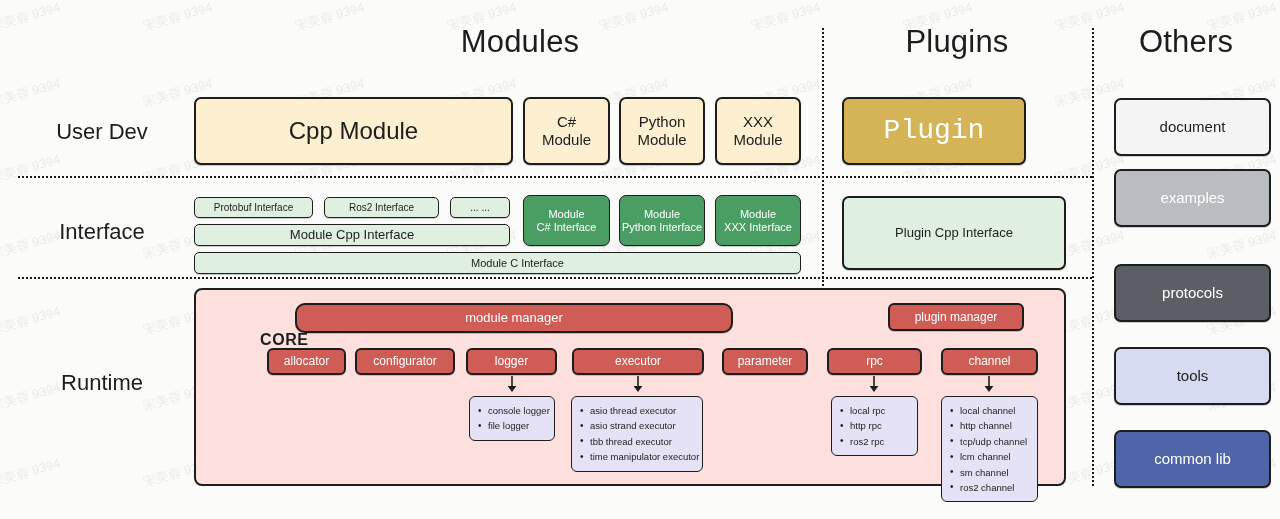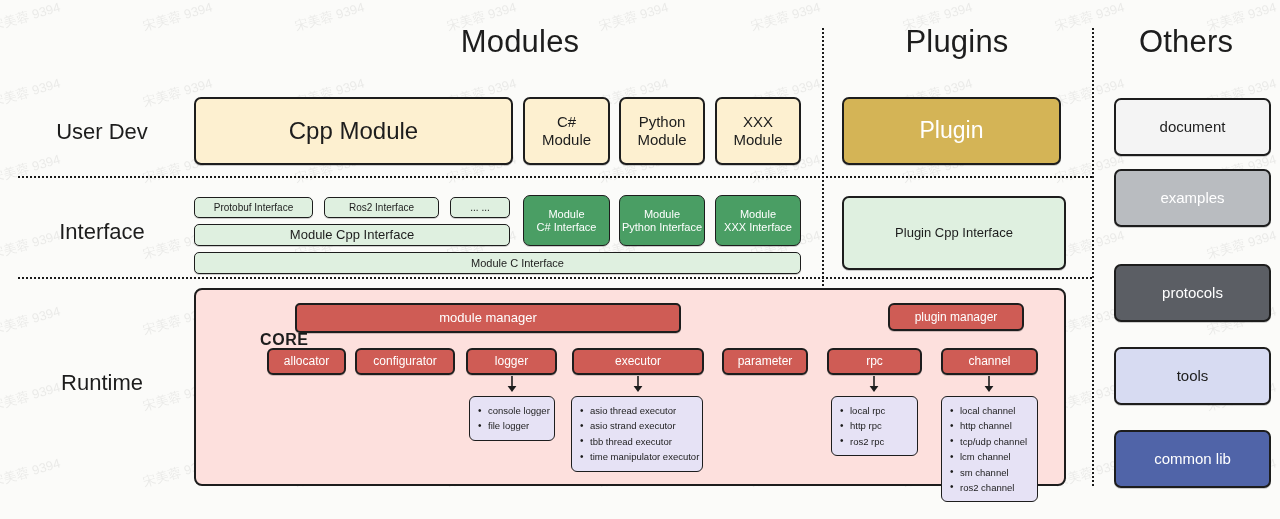--- a/index.html
+++ b/index.html
@@ -183,21 +183,21 @@
   <div class="row-label" style="top:219px;">Interface</div>
   <div class="row-label" style="top:370px;">Runtime</div>
 
   <div class="box cream" style="left:194px; top:97px; width:319px; height:68px; font-size:24px;">Cpp Module</div>
   <div class="box cream" style="left:523px; top:97px; width:87px; height:68px; font-size:15px;">C#
 Module</div>
   <div class="box cream" style="left:619px; top:97px; width:86px; height:68px; font-size:15px;">Python
 Module</div>
   <div class="box cream" style="left:715px; top:97px; width:86px; height:68px; font-size:15px;">XXX
 Module</div>
-  <div class="box gold" style="left:842px; top:97px; width:219px; height:68px; font-size:23px;">Plugin</div>
+  <div class="box gold" style="left:842px; top:97px; width:184px; height:68px; font-size:28px;font-family:Liberation Mono, monospace;">Plugin</div>
 
   <div class="box lgreen" style="left:194px; top:197px; width:119px; height:21px; font-size:10px; border-width:1.6px; border-radius:5px;">Protobuf Interface</div>
   <div class="box lgreen" style="left:324px; top:197px; width:115px; height:21px; font-size:10px; border-width:1.6px; border-radius:5px;">Ros2 Interface</div>
   <div class="box lgreen" style="left:450px; top:197px; width:60px; height:21px; font-size:10px; border-width:1.6px; border-radius:5px;">... ...</div>
 
   <div class="box lgreen" style="left:194px; top:224px; width:316px; height:22px; font-size:13px; border-width:1.6px; border-radius:5px;">Module Cpp Interface</div>
 
   <div class="box lgreen" style="left:194px; top:252px; width:607px; height:22px; font-size:11px; border-width:1.6px; border-radius:5px;padding-left:40px;">Module C Interface</div>
 
   <div class="box dgreen" style="left:523px; top:195px; width:87px; height:51px; font-size:11px; border-width:1.6px;">Module
@@ -206,21 +206,21 @@
 Python Interface</div>
   <div class="box dgreen" style="left:715px; top:195px; width:86px; height:51px; font-size:11px; border-width:1.6px;">Module
 XXX Interface</div>
 
   <div class="box lgreen" style="left:842px; top:196px; width:224px; height:74px; font-size:13px;">Plugin Cpp Interface</div>
 
   <div id="runtime-panel" style="left:194px; top:288px; width:872px; height:198px;"></div>
 
   <div id="core-label" style="left:212px; top:331px;margin-left:48px;">CORE</div>
 
-  <div class="box red" style="left:295px; top:303px; width:386px; height:30px; font-size:13px; border-radius:5px;">module manager</div>
+  <div class="box red" style="left:295px; top:303px; width:438px; height:30px; font-size:13px; border-radius:10px;">module manager</div>
   <div class="box red" style="left:888px; top:303px; width:136px; height:28px; font-size:12px; border-radius:6px;">plugin manager</div>
 
   <div class="box red" style="left:267px; top:348px; width:79px; height:27px; font-size:12px; border-radius:6px;">allocator</div>
   <div class="box red" style="left:355px; top:348px; width:100px; height:27px; font-size:12px; border-radius:6px;">configurator</div>
   <div class="box red" style="left:466px; top:348px; width:91px; height:27px; font-size:12px; border-radius:6px;">logger</div>
   <div class="box red" style="left:572px; top:348px; width:132px; height:27px; font-size:12px; border-radius:6px;">executor</div>
   <div class="box red" style="left:722px; top:348px; width:86px; height:27px; font-size:12px; border-radius:6px;">parameter</div>
   <div class="box red" style="left:827px; top:348px; width:95px; height:27px; font-size:12px; border-radius:6px;">rpc</div>
   <div class="box red" style="left:941px; top:348px; width:97px; height:27px; font-size:12px; border-radius:6px;">channel</div>
 

